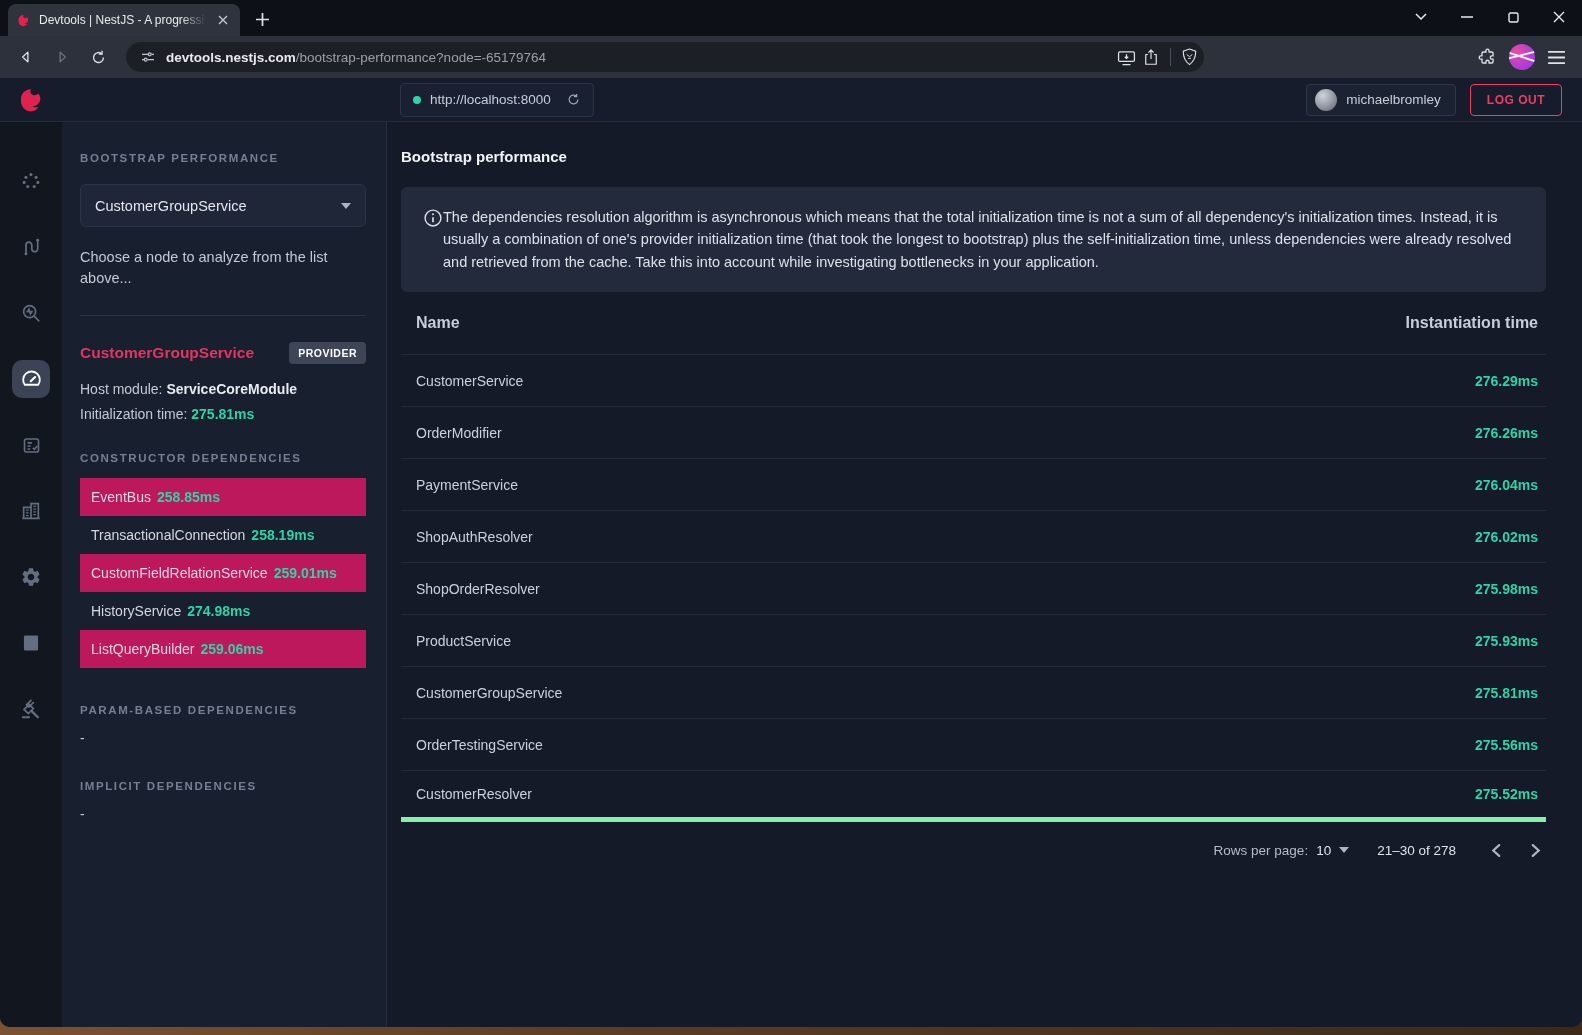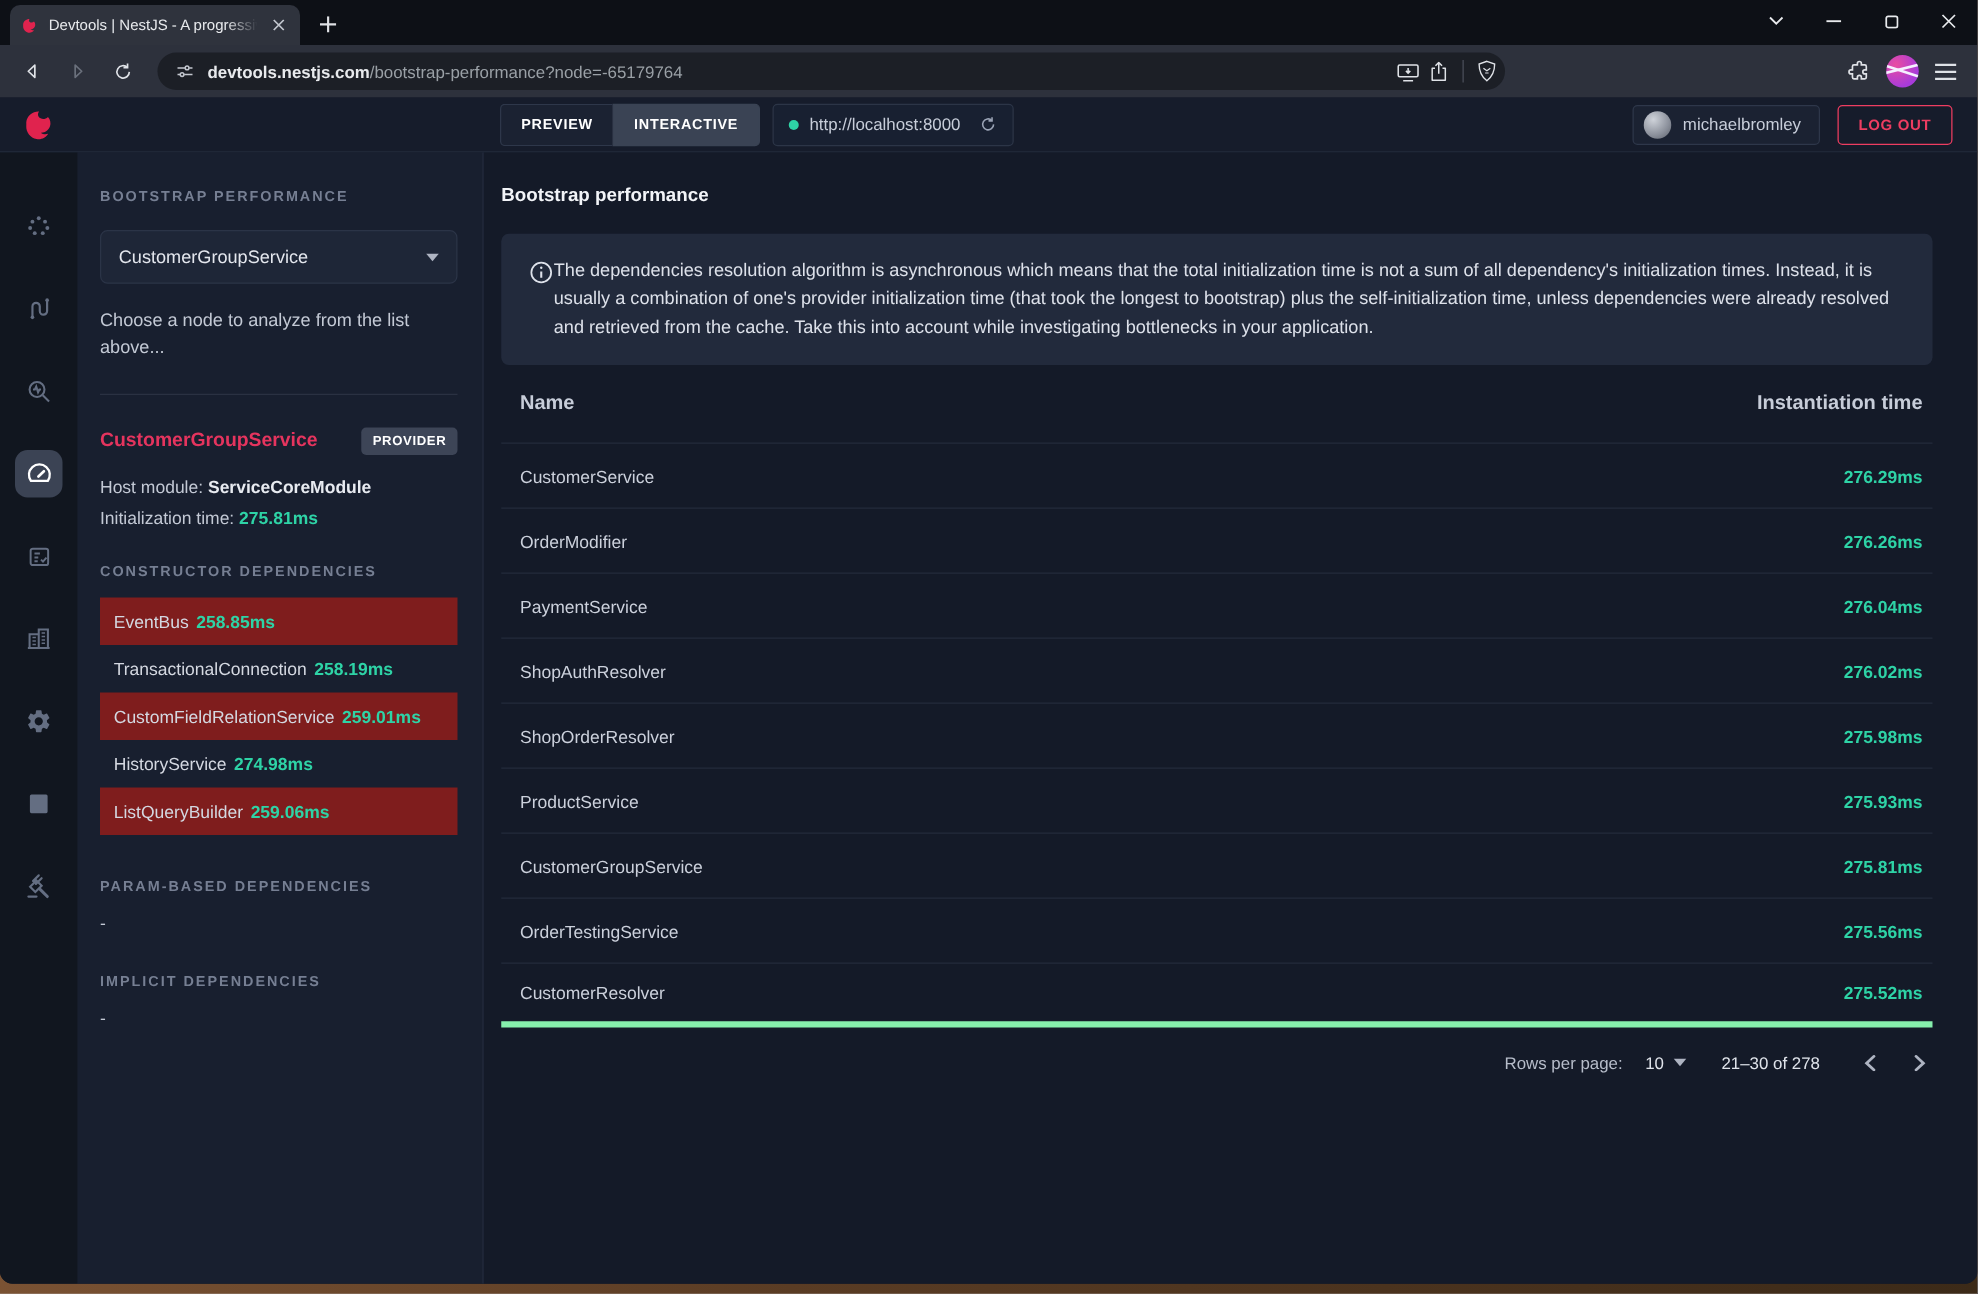--- a/index.html
+++ b/index.html
@@ -84,39 +84,39 @@
   .node-name { color:#e5345e; font-size:15.5px; font-weight:700; }
   .badge { background:#3d4557; color:#fff; font-size:10.5px; font-weight:700; letter-spacing:.5px;
     padding:5px 9px; border-radius:4px; }
   .kv { margin-top:17px; color:#c3c9d5; font-size:14px; }
   .kv + .kv { margin-top:9px; }
   .kv b { color:#e8ebf1; font-weight:700; }
   .teal { color:#2ed3a6; font-weight:700; }
   .deps-label { display:block; margin-top:30px; }
   .dep-list { margin-top:14px; }
   .dep-row { height:38px; display:flex; align-items:center; padding:0 11px; font-size:14px; color:#d4d8e1; gap:6px; }
-  .dep-row.striped { background:#7f1d1d; }
+  .dep-row.striped { background:#be185d; }
   .dash { color:#c3c9d5; font-size:14px; margin-top:14px; }
 
   
   .main { flex:1; background:#141a28; padding:14px 36px 0 14px; overflow:hidden; }
   .page-title { color:#f2f4f8; font-size:15px; font-weight:700; margin:12px 0 0 0; }
   .info-box { margin-top:22px; background:#222a3c; border-radius:6px; padding:19px 22px; display:flex; gap:0; }
   .info-ico { color:#dde1ea; flex-shrink:0; margin-top:2px; }
   .info-text { color:#dde1ea; font-size:14.5px; line-height:1.55; }
   .thead { display:flex; justify-content:space-between; align-items:center; height:62px; padding:0 8px 0 15px;
     color:#c7cdd9; font-size:16px; font-weight:700; }
   .trow { display:flex; justify-content:space-between; align-items:center; height:52px;
     padding:0 8px 0 15px; border-top:1px solid #232b3b; font-size:14px; }
   .trow:last-of-type { border-bottom:5px solid #86efac; }
   .cell-name { color:#ccd1dc; }
   .cell-time { color:#2ed3a6; font-weight:700; }
   .pagination { display:flex; justify-content:flex-end; align-items:center; height:56px; gap:28px;
     color:#b6bcc9; font-size:13.5px; padding-right:4px; }
-  .rpp { display:flex; align-items:center; gap:18px; }
+  .rpp { display:flex; align-items:center; gap:8px; }
   .rpp-value { display:flex; align-items:center; gap:8px; color:#dfe3ea; }
   .pg-range { color:#dfe3ea; }
   .pg-nav { display:flex; align-items:center; gap:26px; margin-left:6px; }
   .pg-btn { color:#aeb4c2; display:flex; }
   svg { display:block; }
 </style>
 </head>
 <body>
 
 <div class="window">
@@ -218,24 +218,20 @@
 
   <div class="app">
 
     <div class="appbar">
       <div class="logo-box">
         <svg width="30" height="30" viewBox="0 0 24 24" fill="#e0234e">
             <path d="M4 10.2C4.4 6.2 8.2 3.2 12.2 3.4c-1 1.3-1 2.9.3 4 1.5 1.2 4 .9 5.4-.6 1.5 1.6 2 3.9 1.3 6-1 2.6-3.4 4.3-5.9 4.1 1.3 1 3.1 1.2 4.7.7-1.4 2.5-4.4 4-7.4 3.4-4-.8-6.8-4.4-6.6-8.4 0-.8.1-1.6 0-2.4z"></path>
           </svg>
       </div>
       <div class="appbar-controls">
-        <div class="mode-toggle">
-          <span class="mode-btn first">PREVIEW</span>
-          <span class="mode-btn active">INTERACTIVE</span>
-        </div>
         <div class="target-box">
           <span class="live-dot"></span>
           <span class="target-url">http://localhost:8000</span>
           <span class="refresh-ico">
             <svg width="15" height="15" viewBox="0 0 24 24" fill="none" stroke="currentColor" stroke-width="2">
                 <path d="M19 12a7 7 0 1 1-2.1-5"></path>
                 <path d="M17 3v4.5h-4.5"></path>
               </svg>
           </span>
         </div>

